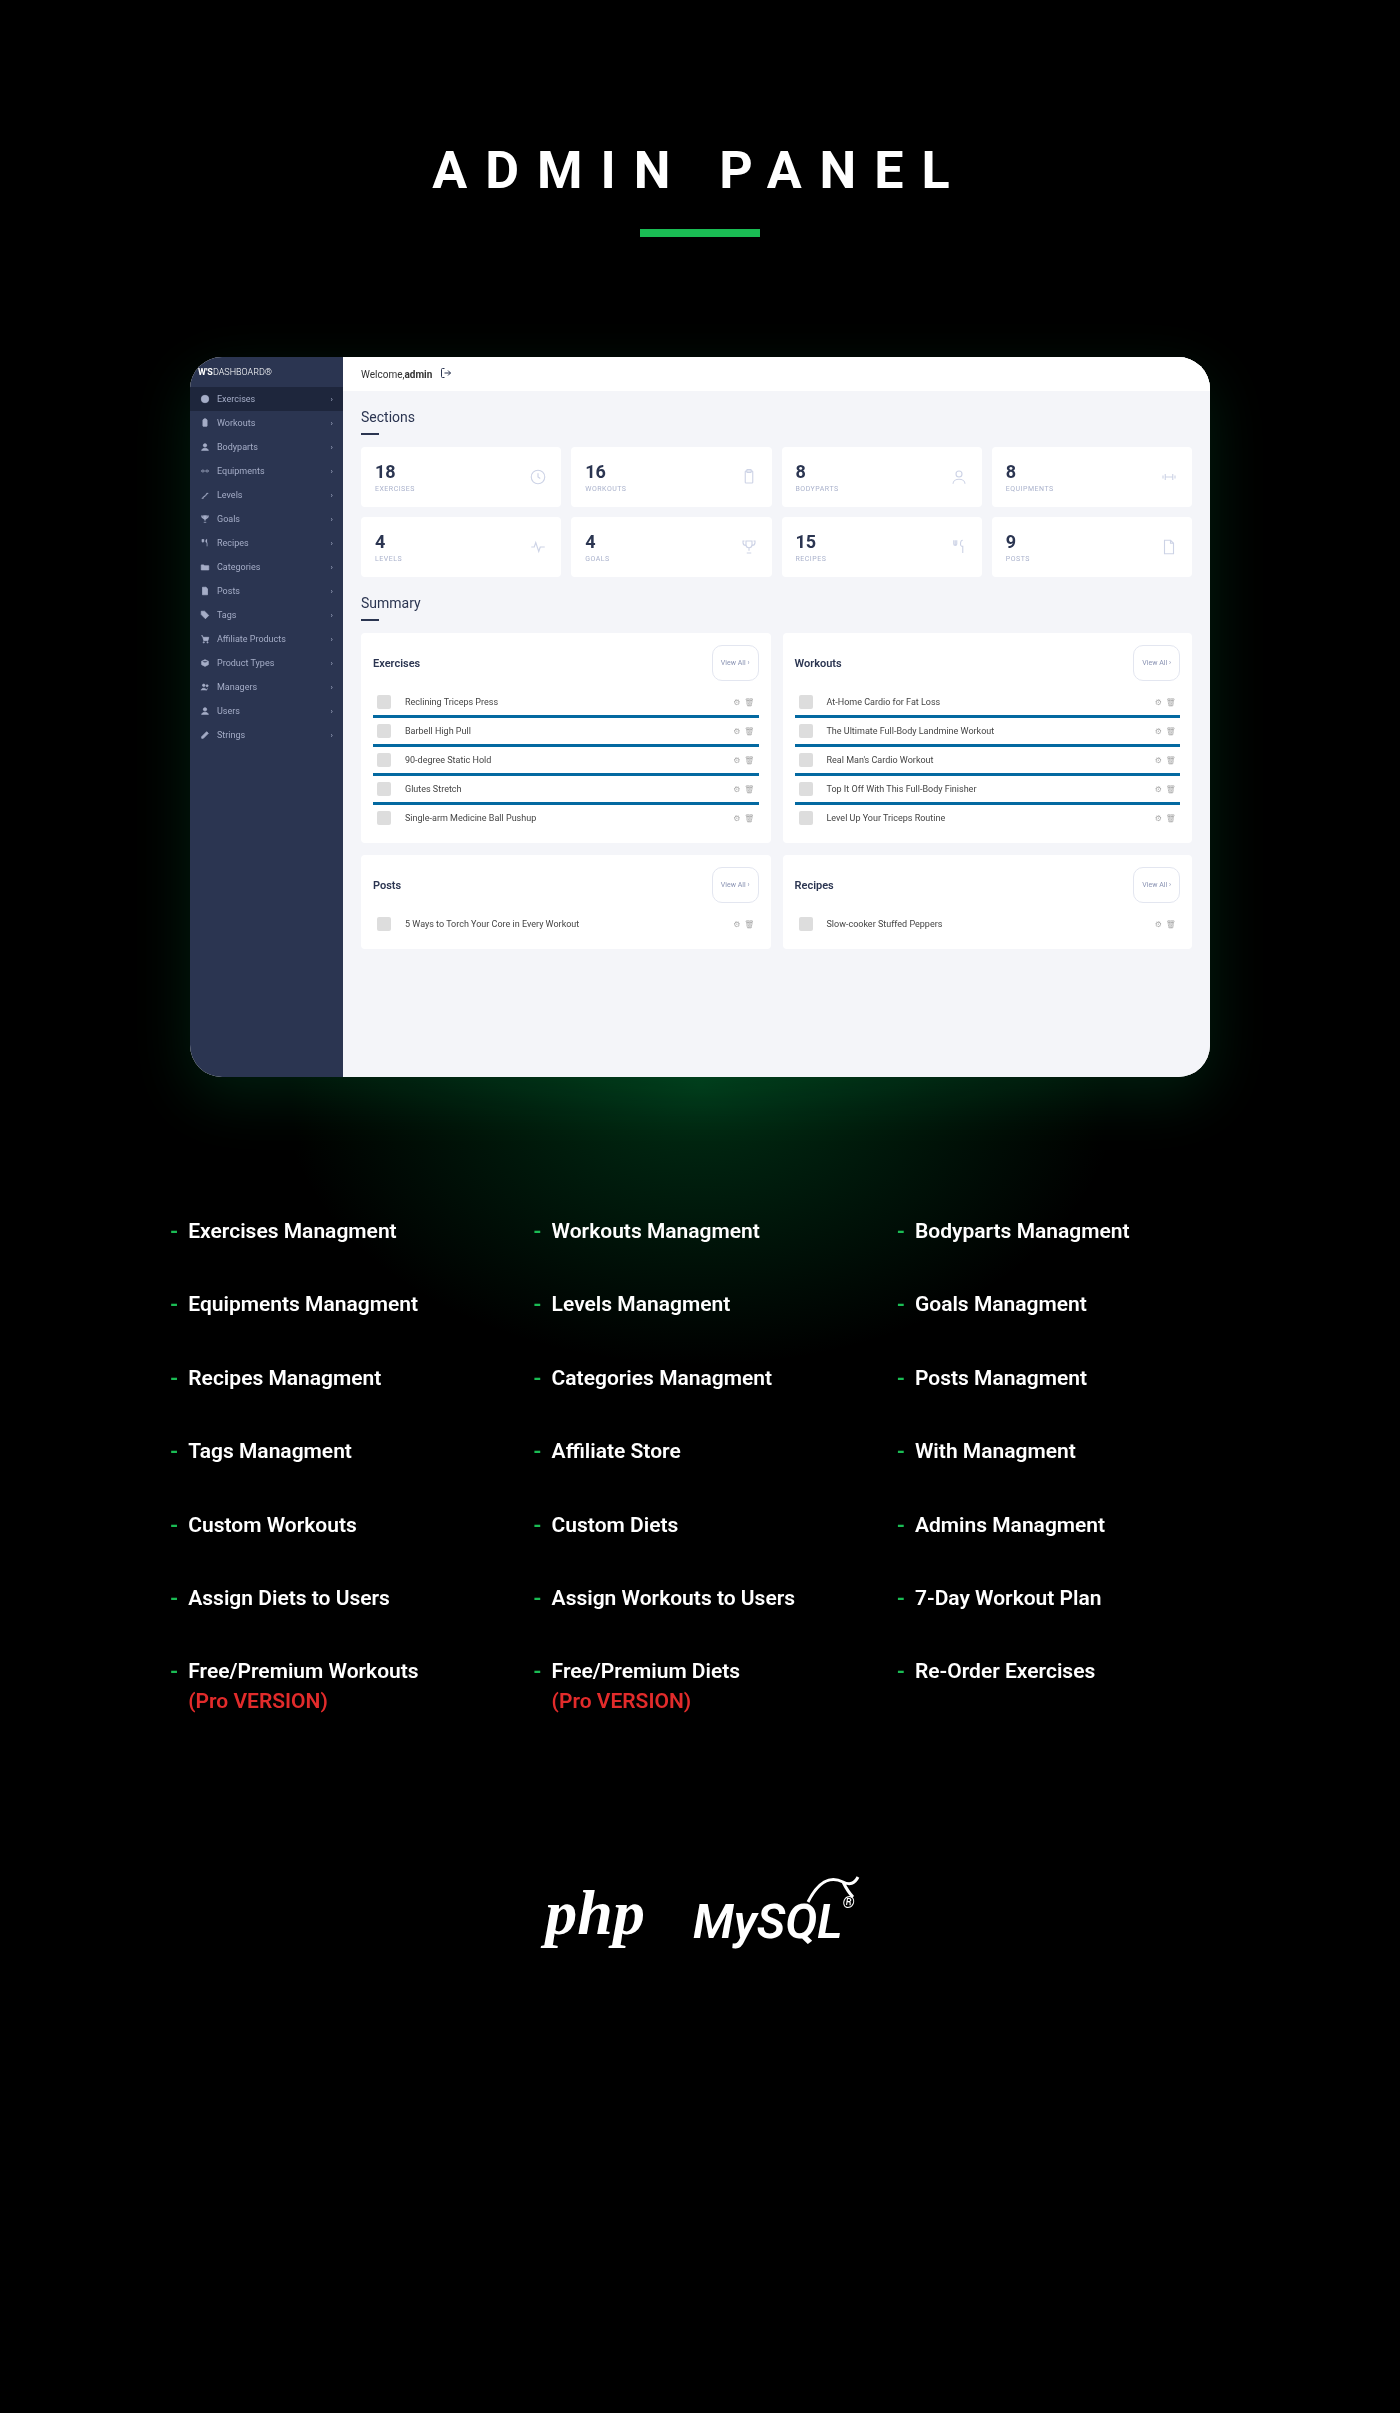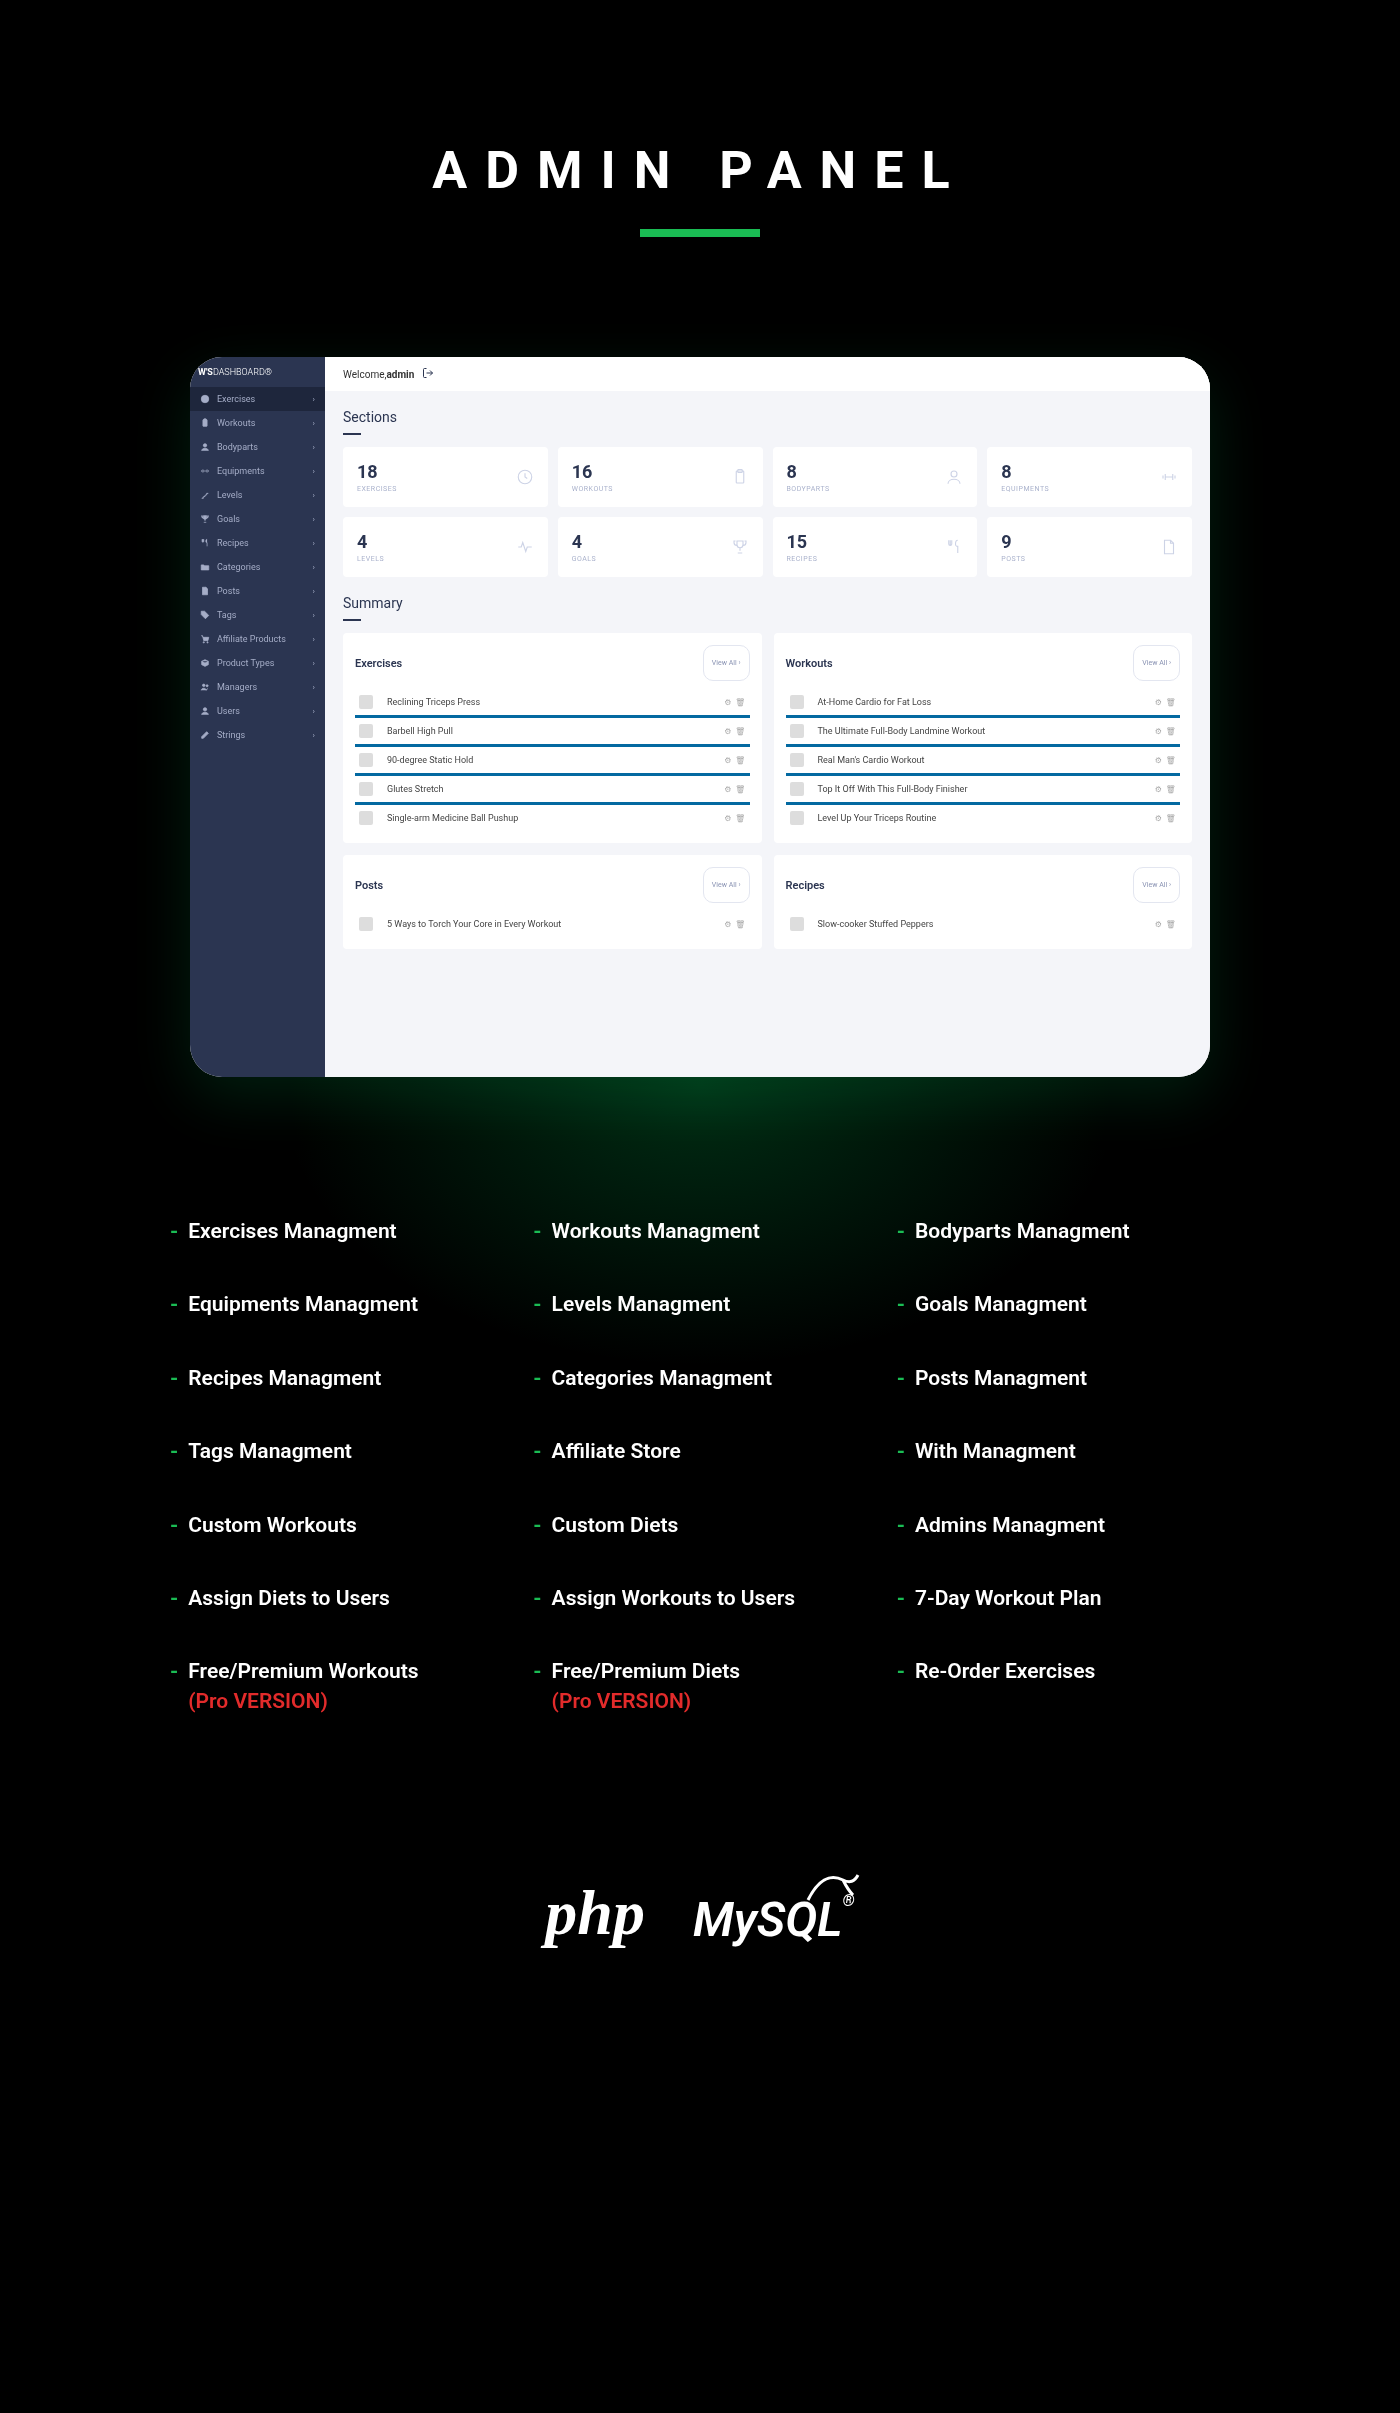--- a/index.html
+++ b/index.html
@@ -4,21 +4,21 @@
 <style>
 *{margin:0;padding:0;box-sizing:border-box;}
 body{background:#000;font-family:-apple-system,BlinkMacSystemFont,"Segoe UI",Roboto,sans-serif;width:1400px;}
 .page{background:radial-gradient(ellipse 600px 400px at 50% 45%,rgba(0,180,80,0.25) 0%,transparent 70%),#000;min-height:2413px;padding:140px 0 80px;}
 .hero-title{color:#fff;text-align:center;font-size:52px;font-weight:700;letter-spacing:18px;margin-bottom:28px;}
 .hero-underline{width:120px;height:8px;background:#1ABC54;margin:0 auto 120px;}
 
 
 .dash-wrap{width:1020px;margin:0 auto 140px;background:#fff;border-radius:32px;overflow:hidden;box-shadow:0 20px 60px rgba(0,255,120,0.12);}
 .dash-inner{display:flex;height:720px;}
-.sidebar{width:135px;background:#2b3551;color:#a5adc7;font-size:9px;}
+.sidebar{width:153px;background:#2b3551;color:#a5adc7;font-size:9px;}
 .sidebar-logo{padding:10px 8px;font-size:9px;color:#fff;font-weight:700;}
 .sidebar-logo .dash{font-weight:300;}
 .sidebar-item{display:flex;align-items:center;padding:7px 10px;cursor:pointer;position:relative;}
 .sidebar-item.active{background:#1e263c;}
 .sidebar-item svg{width:10px;height:10px;margin-right:7px;fill:#a5adc7;flex-shrink:0;}
 .sidebar-item .chev{margin-left:auto;font-size:8px;}
 .main{flex:1;background:#f4f5f9;overflow:hidden;}
 .topbar{background:#fff;padding:10px 18px;font-size:10px;color:#333;display:flex;align-items:center;}
 .topbar b{font-weight:700;}
 .topbar .exit{margin-left:8px;color:#2b3551;}
@@ -40,21 +40,21 @@
 .row .gear{margin-left:auto;font-size:8px;color:#aaa;display:flex;gap:4px;}
 
 
 .features{width:1140px;margin:0 auto 160px;display:grid;grid-template-columns:repeat(3,1fr);gap:44px 30px;padding:0 40px;}
 .feat{color:#fff;font-size:21px;font-weight:600;display:flex;align-items:flex-start;line-height:1.4;}
 .feat .dash{color:#1ABC54;margin-right:10px;font-weight:700;}
 .feat .pro{color:#E22B2B;display:block;font-weight:600;}
 .feat-text{display:flex;flex-direction:column;}
 
 
-.tech{display:flex;justify-content:center;align-items:center;gap:48px;}
+.tech{display:flex;justify-content:center;align-items:flex-end;gap:48px;}
 .tech-php{color:#fff;font-size:64px;font-weight:700;font-style:italic;font-family:Georgia,serif;}
 .tech-mysql{color:#fff;font-size:48px;font-weight:600;font-style:italic;position:relative;margin-top:12px;}
 .tech-mysql svg{position:absolute;top:-26px;right:-8px;width:60px;height:40px;fill:none;stroke:#fff;stroke-width:3;}
 </style>
 </head>
 <body>
 
 <div class="page">
   <h1 class="hero-title">ADMIN PANEL</h1>
   <div class="hero-underline"></div>

